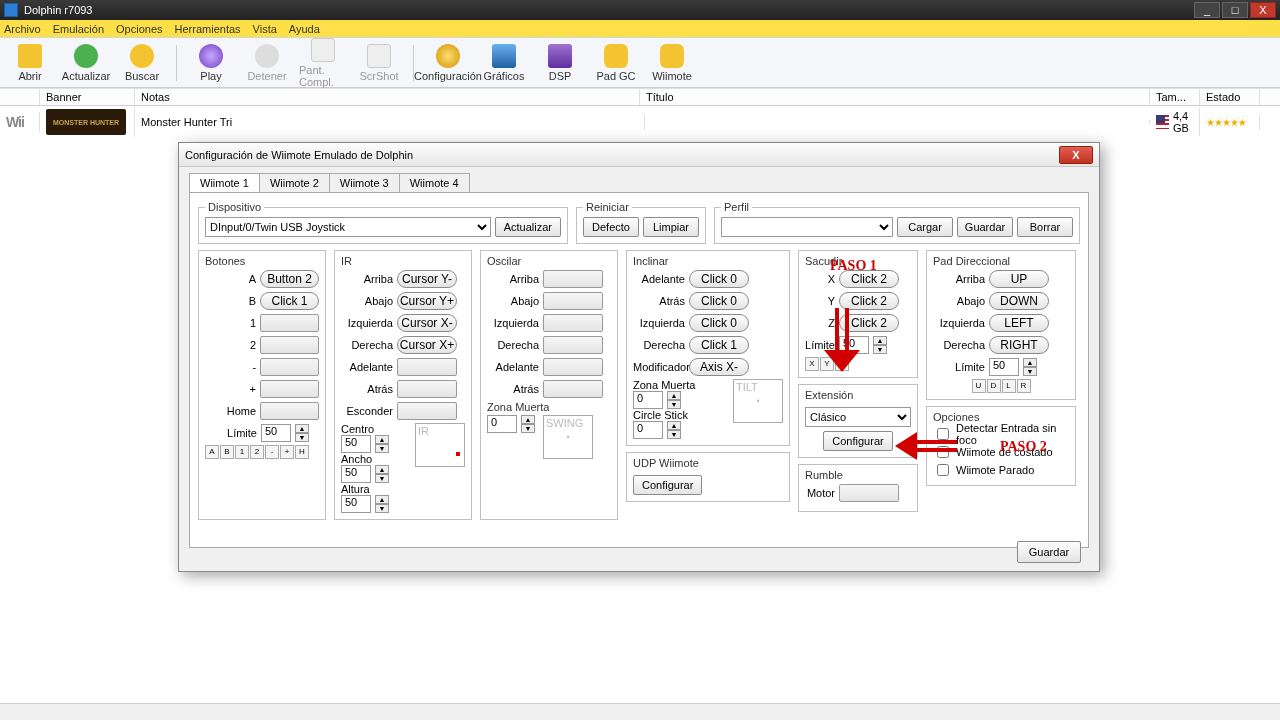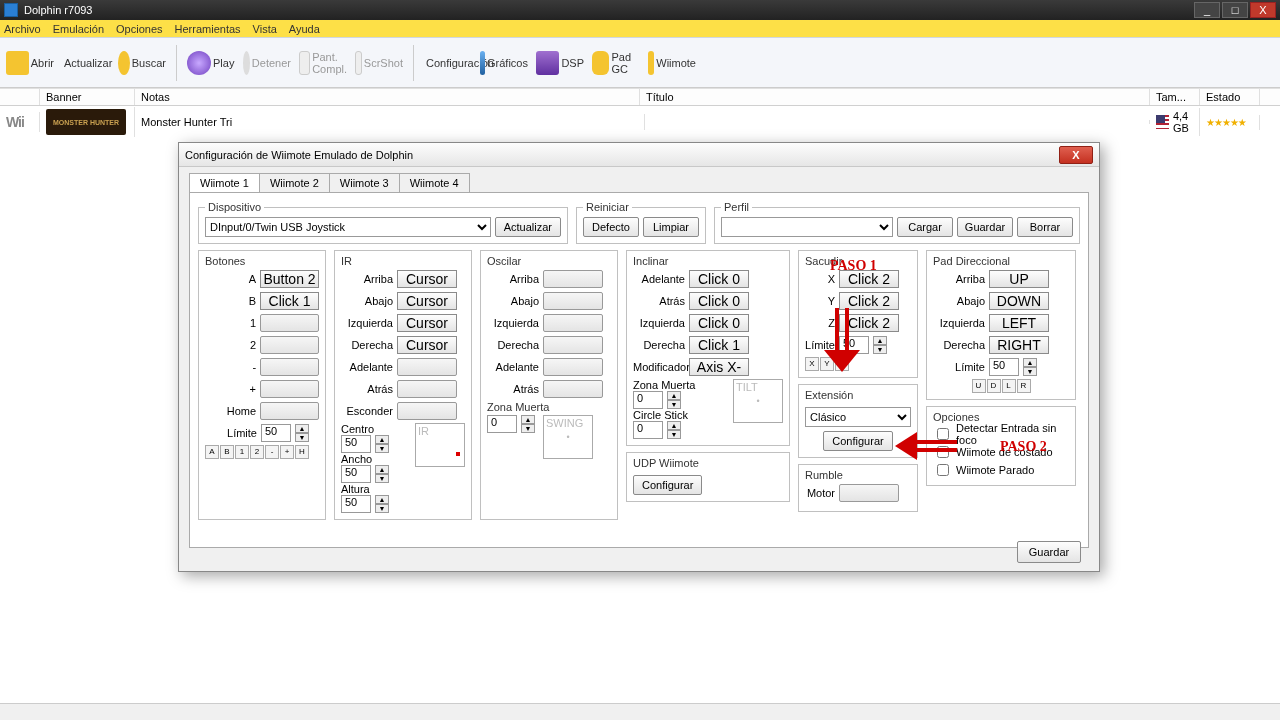--- a/index.html
+++ b/index.html
@@ -11,21 +11,21 @@
   .titlebar .win-btns { margin-left:auto; display:flex; gap:2px; }
   .titlebar .win-btn { width:26px; height:16px; background:#444; color:#fff; text-align:center; line-height:14px; font-size:11px; border:1px solid #666; }
   .titlebar .win-close { background:#c0392b; border-color:#922; }
 
   
   .menubar { height:18px; background:#fde047; display:flex; align-items:center; padding:0 4px; gap:12px; color:#333; border-bottom:1px solid #d0d7e0; }
   .menubar span { cursor:default; }
 
   
   .toolbar { height:50px; background:#f4f6fa; display:flex; align-items:center; padding:0 6px; gap:8px; border-bottom:1px solid #ccc; }
-  .tool { display:flex; flex-direction:row; align-items:center; width:48px; gap:2px; color:#333; }
+  .tool { display:flex; flex-direction:column; align-items:center; width:48px; gap:2px; color:#333; }
   .tool.disabled { color:#999; }
   .tool .ico { width:24px; height:24px; border-radius:3px; }
   .tool-sep { width:1px; height:36px; background:#ccc; margin:0 2px; }
 
   
   .list-header { height:18px; background:#fdfdfd; display:flex; border-bottom:1px solid #d0d0d0; border-top:1px solid #e0e0e0; }
   .list-header .col, .list-row .col { padding:2px 6px; border-right:1px solid #e0e0e0; display:flex; align-items:center; }
   .col-type{width:40px;} .col-banner{width:95px;} .col-title{width:510px;} .col-notes{width:505px;} .col-size{width:50px;} .col-state{width:60px;text-align:center;}
   .list-row { height:32px; display:flex; align-items:center; }
   .wii-logo{color:#888;font-weight:bold;font-size:14px;letter-spacing:-1px;}
@@ -54,21 +54,21 @@
   .btn { height:20px; padding:0 8px; background:linear-gradient(#fdfdfd,#e4e4e4); border:1px solid #8a8a8a; border-radius:2px; cursor:default; display:inline-flex; align-items:center; justify-content:center; }
   .btn-wide{width:56px;}
   .inline{display:flex;gap:4px;align-items:center;}
 
   .cols { display:flex; gap:8px; }
   .panel { border:1px solid #c0c0c0; padding:4px 6px 6px; }
   .panel > .ptitle { color:#333; margin-bottom:2px; }
 
   .fld { display:flex; align-items:center; gap:4px; height:20px; margin-bottom:2px; }
   .fld label { width:52px; text-align:right; }
-  .map-btn { width:60px; height:18px; background:linear-gradient(#fdfdfd,#e4e4e4); border:1px solid #8a8a8a; border-radius:0; text-align:center; line-height:16px; font-size:14px; overflow:hidden; }
+  .map-btn { width:60px; height:18px; background:linear-gradient(#fdfdfd,#e4e4e4); border:1px solid #8a8a8a; border-radius:9px; text-align:center; line-height:16px; font-size:12px; overflow:hidden; }
   .map-empty { width:60px; height:18px; background:linear-gradient(#f6f6f6,#e4e4e4); border:1px solid #999; border-radius:2px; }
 
   .spin { width:30px; height:18px; border:1px solid #999; background:#fff; text-align:left; padding:0 3px; }
   .spinbox{display:inline-flex;flex-direction:column;}
   .spinbox .s{width:14px;height:9px;border:1px solid #999;background:#eee;font-size:7px;line-height:7px;text-align:center;}
 
   .mini-tabs{display:flex;gap:1px;margin-top:2px;}
   .mini-tabs .mt{width:14px;height:14px;border:1px solid #aaa;background:#f4f4f4;font-size:8px;text-align:center;line-height:12px;}
 
   .preview{width:50px;height:44px;border:1px solid #aaa;background:#fff;margin-left:4px;display:flex;align-items:center;justify-content:center;color:#bbb;font-size:9px;position:relative;}

